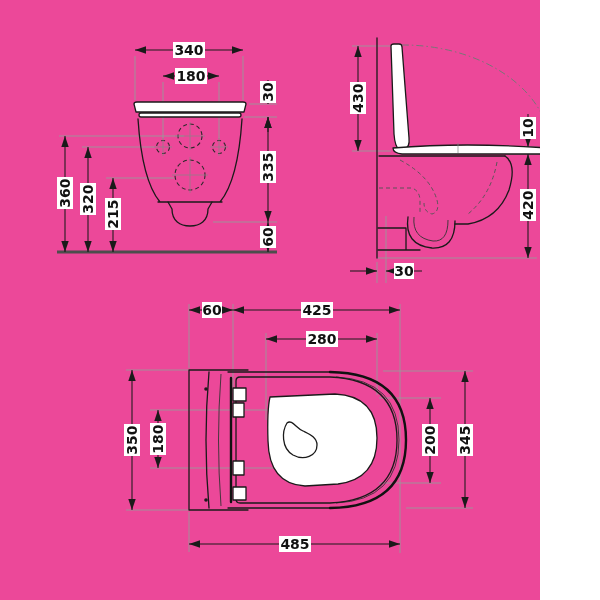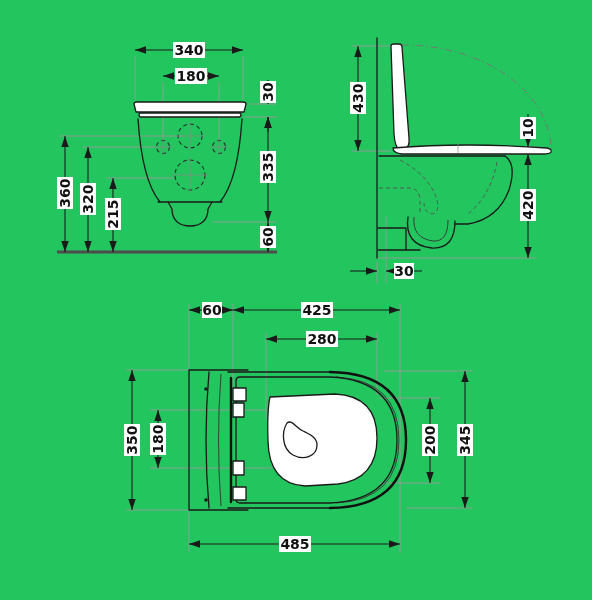--- a/index.html
+++ b/index.html
@@ -1,16 +1,16 @@
 <!DOCTYPE html>
 <html><head>
 <meta charset="utf-8">
 <style>
   html,body{margin:0;padding:0;background:#fff;}
-  .canvas{width:592px;height:600px;background:#22c55e;position:relative;overflow:hidden;}
+  .canvas{width:540px;height:600px;background:#ec4899;position:relative;overflow:hidden;}
   svg{display:block;}
   .ln{stroke:#1a1a1a;stroke-width:1.3;fill:none;stroke-linecap:round;stroke-linejoin:round;}
   .lnthick{stroke:#111;stroke-width:2.4;fill:none;stroke-linecap:round;}
   .lnthin{stroke:#333;stroke-width:0.9;fill:none;}
   .fillw{fill:#fff;}
   .ext{stroke:#9a9a9a;stroke-width:0.9;fill:none;}
   .dim{stroke:#1a1a1a;stroke-width:1.05;fill:none;}
   .dsh{stroke:#555;stroke-width:0.95;fill:none;stroke-dasharray:4,3;}
   .hole{stroke:#2a2a2a;stroke-width:1.1;fill:none;stroke-dasharray:4,3;}
   .cross{stroke:#888;stroke-width:0.7;fill:none;}

